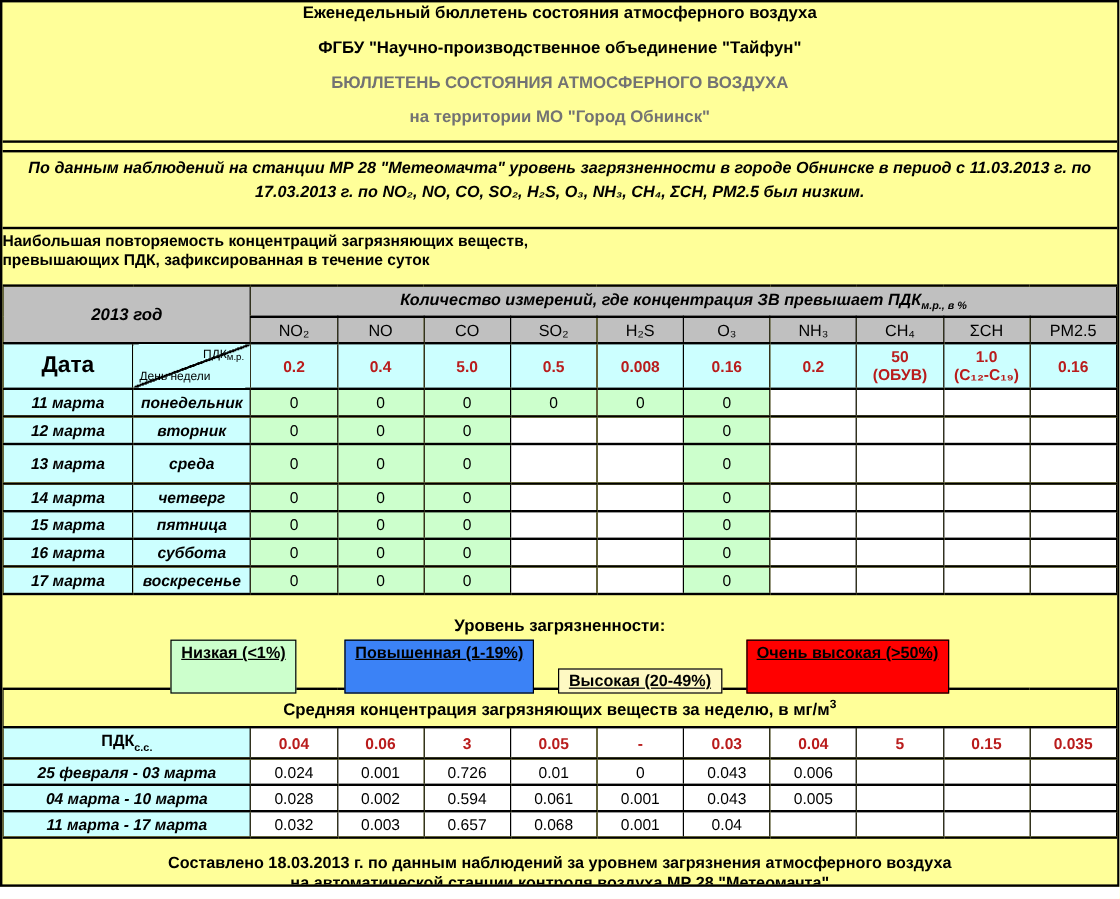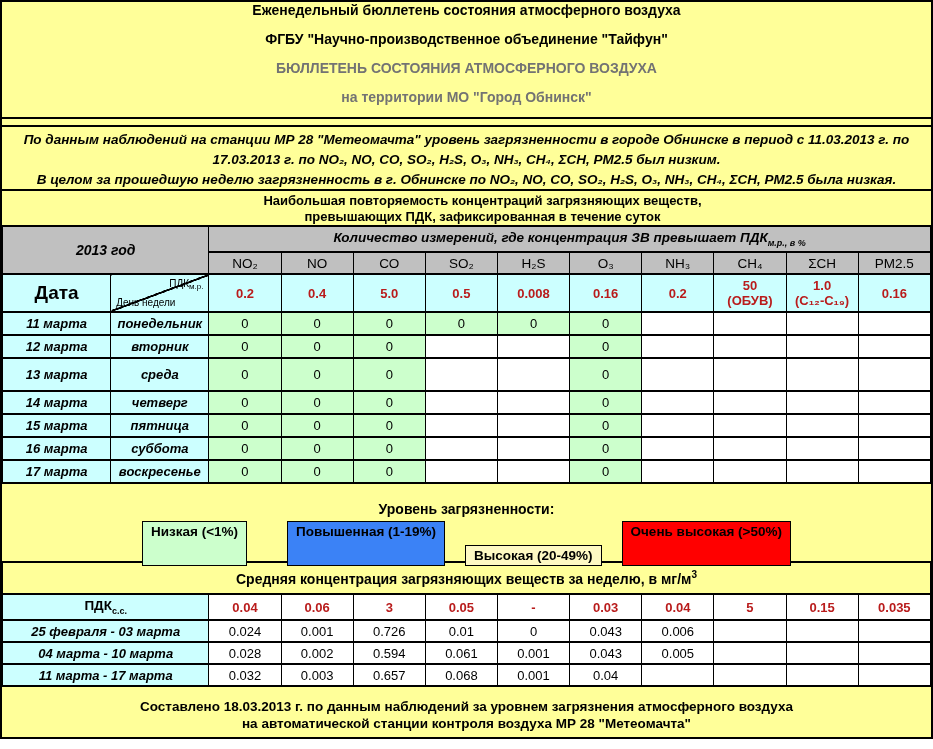--- a/index.html
+++ b/index.html
@@ -17,21 +17,21 @@
   }
   
   .header-sec { height: 117px; border-bottom: 2px solid #000; text-align: center; padding-top: 0; }
   .header-sec .hline { font-weight: bold; font-size: 14px; line-height: 16px; margin-bottom: 13px; white-space: nowrap; }
   .header-sec .hline.blue { color: #737373; }
   .gap-strip { height: 8px; border-bottom: 2px solid #000; }
   
   .summary-sec { height: 64px; border-bottom: 2px solid #000; text-align: center; padding-top: 3px; }
   .summary-sec .sline { font-weight: bold; font-style: italic; font-size: 13.5px; line-height: 20px; white-space: nowrap; }
   
-  .title-sec { height: 34px; text-align: center; padding-top: 2px; padding-left: 32px; }
+  .title-sec { height: 46px; text-align: left; padding-top: 2px; }
   .title-sec .tline { font-weight: bold; font-size: 13px; line-height: 16px; white-space: nowrap; }
   
   table { width: 100%; border-collapse: collapse; table-layout: fixed; }
   td { border: solid #000; border-width: 2px 1px; text-align: center; vertical-align: middle; font-size: 13px; padding: 0; overflow: hidden; }
   .grey  { background: #C0C0C0; }
   .cyan  { background: #CCFFFF; }
   .green { background: #CCFFCC; }
   .white { background: #FFFFFF; }
   .bi    { font-weight: bold; font-style: italic; }
   .b     { font-weight: bold; }
@@ -47,21 +47,21 @@
     background-image: linear-gradient(to bottom right,
       transparent calc(50% - 1px), #000 calc(50% - 1px),
       #000 calc(50% + 1px), transparent calc(50% + 1px));
   }
   .diag .dtop { position: absolute; top: 3px; right: 5px; font-size: 10px; font-weight: normal; }
   .diag .dtop .dsub { font-size: 8px; vertical-align: -2px; }
   .diag .dbot { position: absolute; bottom: 3px; left: 5px; font-size: 10px; font-weight: normal; }
   
   .legend-sec { height: 77px; padding-top: 17px; text-align: center; }
   .legend-title { font-weight: bold; font-size: 14px; margin-bottom: 4px; }
-  .legend-row { display: flex; justify-content: center; gap: 20px; }
+  .legend-row { display: flex; justify-content: center; gap: 20px; text-decoration: underline; }
   .legend-item { border: 1px solid #000; font-weight: bold; font-size: 13.5px; padding: 2px 8px; white-space: nowrap; }
   
   .avg-title-cell { font-weight: bold; font-size: 14px; background: #FFFF99; }
   .avg-title-cell sup { font-size: 10px; font-weight: bold; }
   .pdk-ss-label { font-size: 13.5px; font-weight: bold; }
   .pdk-ss-label .pdk-sub { font-style: normal; }
   
   .footer-sec { height: 54px; padding-top: 11px; text-align: center; }
   .footer-sec .fline { font-weight: bold; font-size: 13.5px; line-height: 17px; white-space: nowrap; }
 </style>
@@ -74,21 +74,20 @@
     <div class="hline">Еженедельный бюллетень состояния атмосферного воздуха</div>
     <div class="hline">ФГБУ "Научно-производственное объединение "Тайфун"</div>
     <div class="hline blue">БЮЛЛЕТЕНЬ СОСТОЯНИЯ АТМОСФЕРНОГО ВОЗДУХА</div>
     <div class="hline blue">на территории МО "Город Обнинск"</div>
   </div>
   <div class="gap-strip"></div>
 
   <div class="summary-sec">
     <div class="sline">По данным наблюдений на станции МР 28 "Метеомачта" уровень загрязненности в городе Обнинске в период с 11.03.2013 г. по</div>
     <div class="sline">17.03.2013 г. по NO₂, NO, CO, SO₂, H₂S, O₃, NH₃, CH₄, ΣCH, PM2.5 был низким.</div>
-    <div class="sline">В целом за прошедшую неделю загрязненность в г. Обнинске по NO₂, NO, CO, SO₂, H₂S, O₃, NH₃, CH₄, ΣCH, PM2.5 была низкая.</div>
   </div>
 
   <div class="title-sec">
     <div class="tline">Наибольшая повторяемость концентраций загрязняющих веществ,</div>
     <div class="tline">превышающих ПДК, зафиксированная в течение суток</div>
   </div>
 
   <table>
     <colgroup>
       <col style="width:108px">

